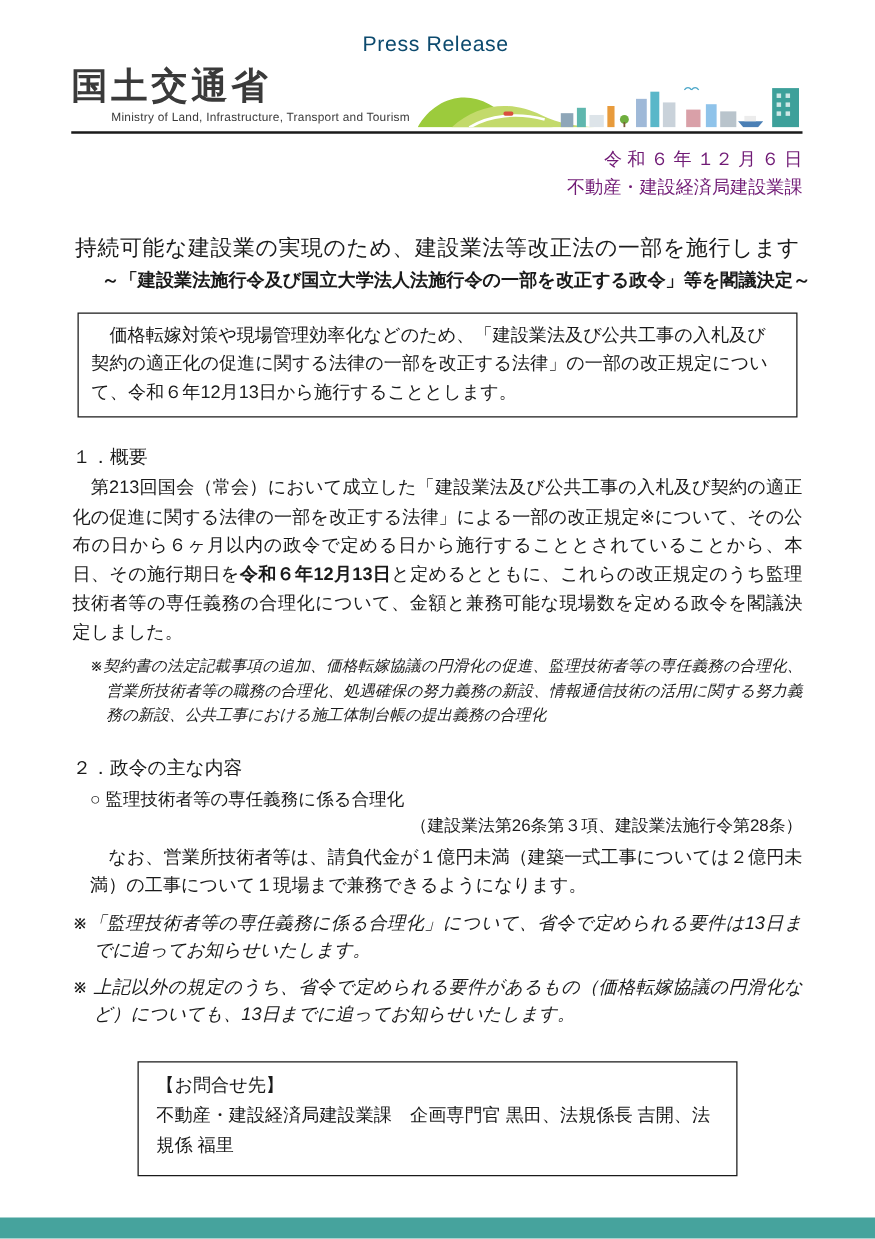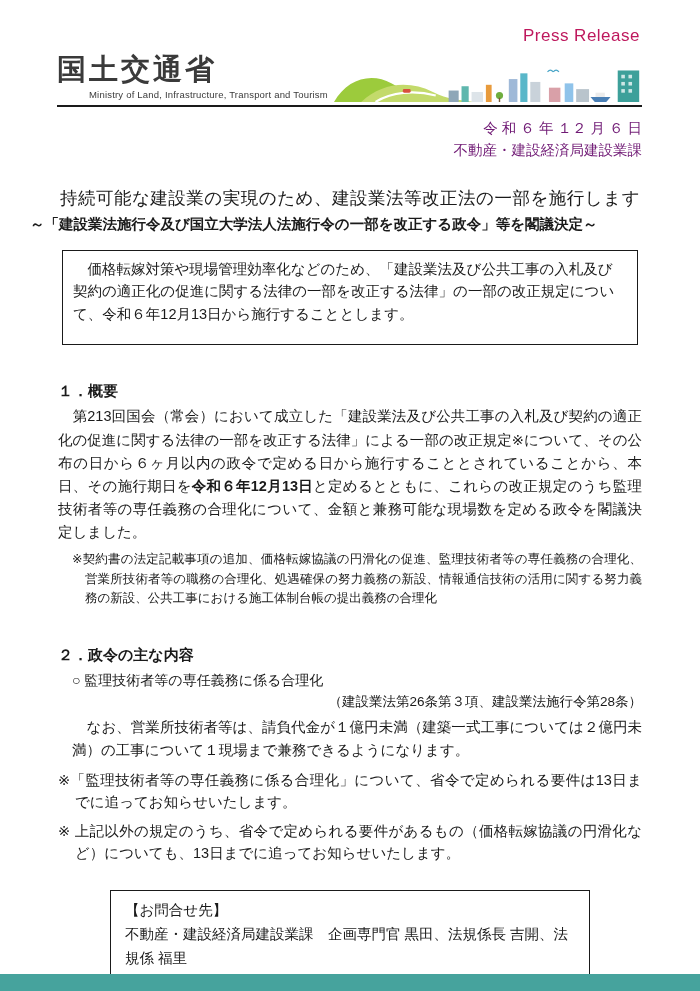--- a/index.html
+++ b/index.html
@@ -11,23 +11,23 @@
     height: 991px;
     margin: 0 auto;
     background: #ffffff;
     color: #1a1a1a;
     overflow: hidden;
   }
 
   
   .header { padding: 26px 58px 0 57px; }
   .press-release {
-    text-align: right;
+    text-align: center;
     font-size: 17px;
-    color: #be185d;
+    color: #0c4a6e;
     letter-spacing: 0.5px;
     padding-right: 2px;
   }
   .header-main { display: flex; align-items: flex-end; margin-top: 2px; }
   .logo-block { flex: 0 0 auto; padding-bottom: 2px; }
   .ministry-name {
     font-size: 29px;
     font-weight: bold;
     color: #3a3a3a;
     letter-spacing: 3px;
@@ -56,56 +56,58 @@
   
   .title-main {
     margin-top: 24px;
     text-align: center;
     font-size: 17.5px;
     font-weight: normal;
     letter-spacing: 0.5px;
   }
   .title-sub {
     margin-top: 5px;
+    text-align: center;
     font-size: 14.5px;
     font-weight: bold;
     padding-left: 30px;
   }
 
   
   .summary-box {
     margin: 16px 62px 0 62px;
     border: 1.5px solid #1a1a1a;
-    padding: 7px 10px 19px 10px;
+    padding: 7px 10px 8px 10px;
     font-size: 14.5px;
     line-height: 1.55;
   }
 
   
   .content { padding: 0 58px; }
   .section-heading {
-    margin-top: 37px;
+    margin-top: 22px;
     font-size: 15px;
-    font-weight: bold;
+    font-weight: normal;
   }
   .body-para {
     margin-top: 4px;
     font-size: 14.5px;
     line-height: 1.6;
     text-align: justify;
   }
   .bold-date { font-weight: bold; }
   .small-note {
     margin-top: 6px;
     margin-left: 14px;
     padding-left: 13px;
     text-indent: -13px;
     font-size: 12.5px;
     line-height: 1.55;
     text-align: justify;
+    font-style: italic;
   }
   .item-heading {
     margin-top: 4px;
     font-size: 14px;
     line-height: 1.6;
     padding-left: 4px;
     margin-left: 10px;
   }
   .reference-line {
     font-size: 13.5px;
@@ -114,20 +116,21 @@
     margin-top: 1px;
   }
   .indent-para { padding-left: 14px; }
   .star-note {
     margin-top: 6px;
     padding-left: 17px;
     text-indent: -17px;
     font-size: 14.5px;
     line-height: 1.55;
     text-align: justify;
+    font-style: italic;
   }
 
   
   .contact-box {
     margin: 26px 52px 0 52px;
     border: 1.5px solid #1a1a1a;
     padding: 8px 14px 10px 14px;
     font-size: 14.5px;
     line-height: 1.65;
   }

